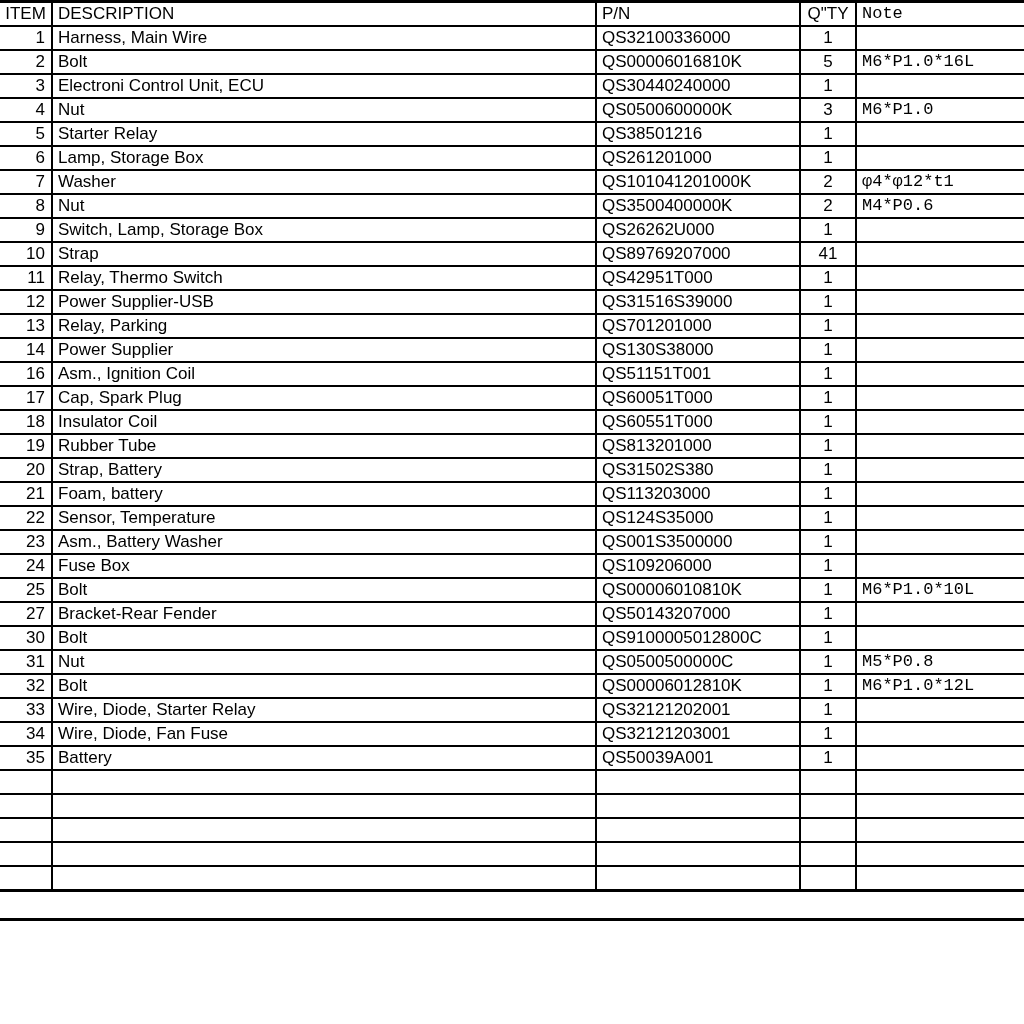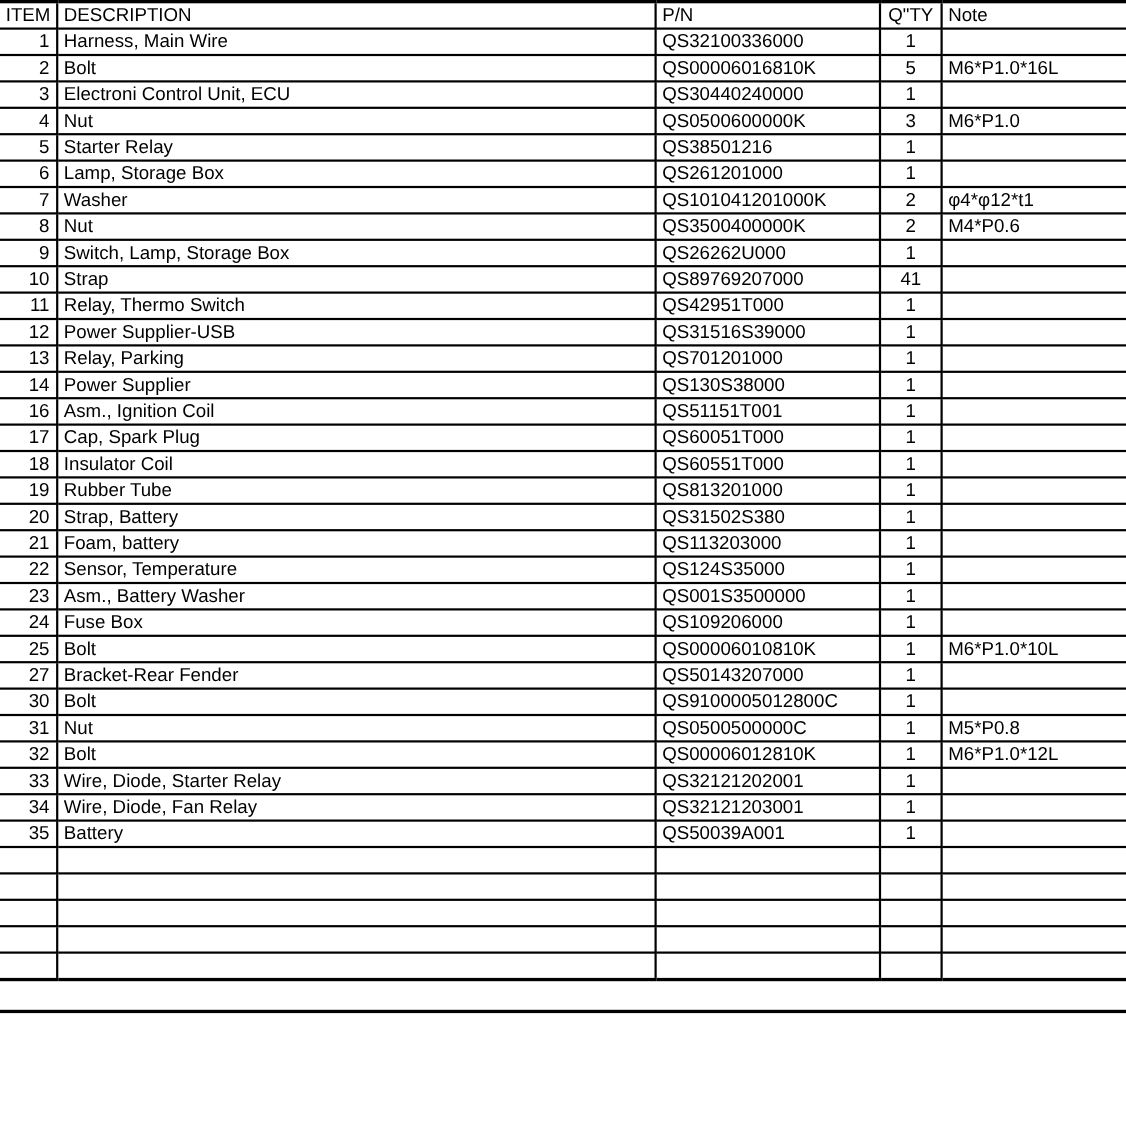--- a/index.html
+++ b/index.html
@@ -50,20 +50,21 @@
     box-sizing: border-box;
     white-space: nowrap;
     overflow: hidden;
     vertical-align: middle;
   }
 
   
   table.parts th.col-note,
   table.parts td.col-note {
     border-right: none;
+    font-family: Liberation Mono, monospace;
   }
 
   table.parts th.col-item,
   table.parts td.col-item {
     text-align: right;
     padding-right: 6px;
   }
   table.parts th.col-item { text-align: center; padding: 0 1px; }
 
   table.parts th.col-desc,
@@ -322,21 +323,21 @@
         </tr>
         <tr>
           <td class="col-item">33</td>
           <td class="col-desc">Wire, Diode, Starter Relay</td>
           <td class="col-pn">QS32121202001</td>
           <td class="col-qty">1</td>
           <td class="col-note"></td>
         </tr>
         <tr>
           <td class="col-item">34</td>
-          <td class="col-desc">Wire, Diode, Fan Relay</td>
+          <td class="col-desc">Wire, Diode, Fan Fuse</td>
           <td class="col-pn">QS32121203001</td>
           <td class="col-qty">1</td>
           <td class="col-note"></td>
         </tr>
         <tr>
           <td class="col-item">35</td>
           <td class="col-desc">Battery</td>
           <td class="col-pn">QS50039A001</td>
           <td class="col-qty">1</td>
           <td class="col-note"></td>

